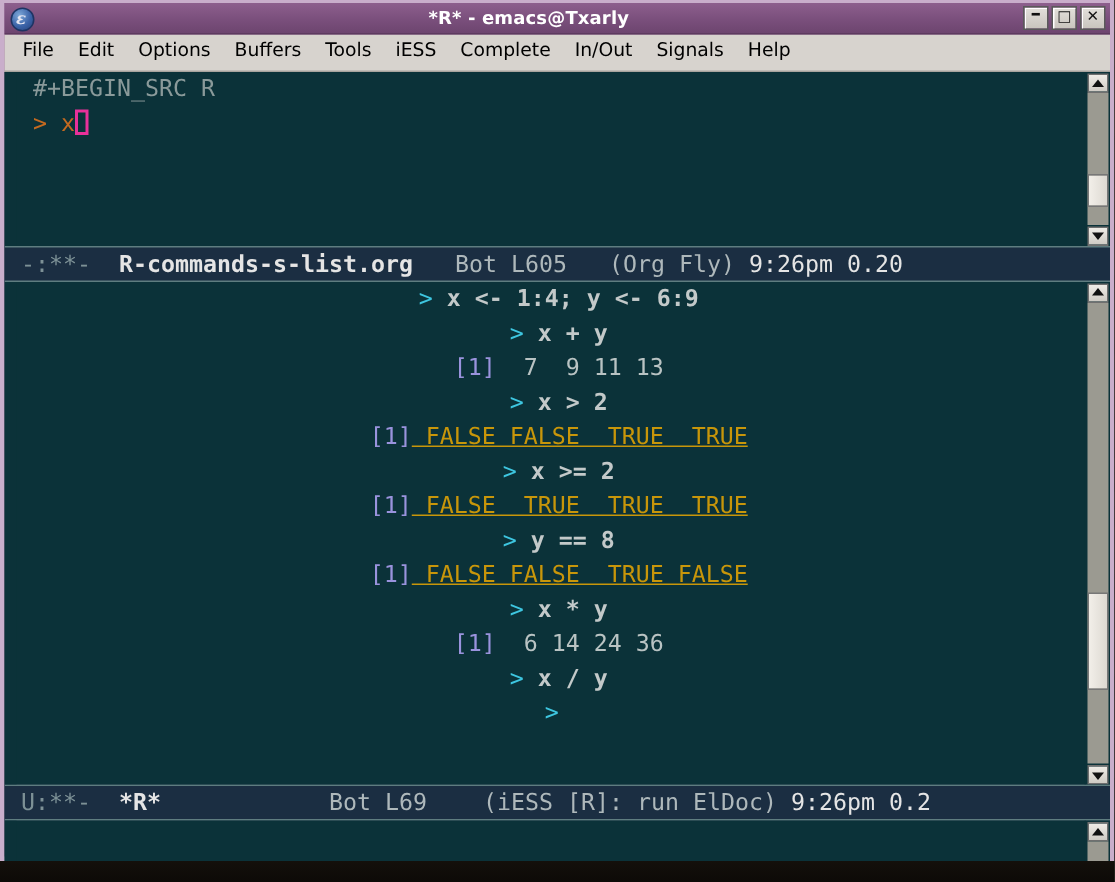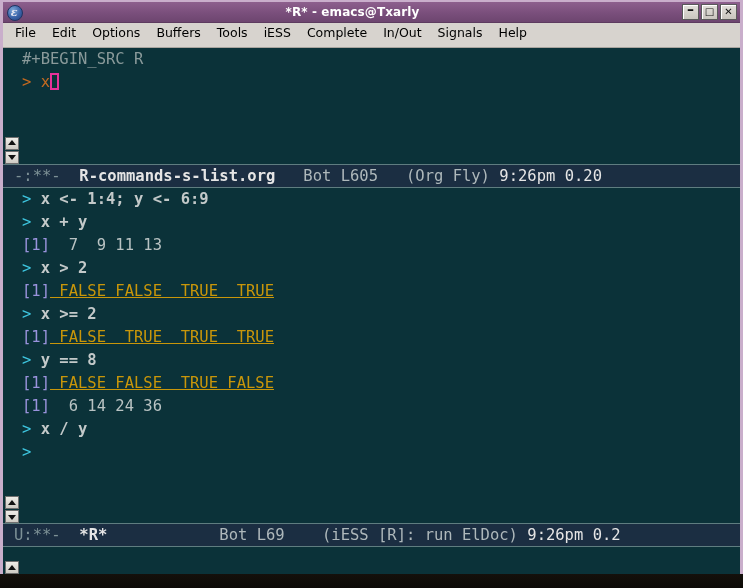--- a/index.html
+++ b/index.html
@@ -138,21 +138,21 @@
     height: 526px;
     background: #0b3239;
     display: flex;
     flex-direction: column;
     overflow: hidden;
   }
 
   .buffer-window {
     position: relative;
     display: flex;
-    flex-direction: column;
+    flex-direction: row;
     overflow: hidden;
   }
   .buffer-text {
     flex: 1 1 auto;
     background: #0b3239;
     position: relative;
     overflow: hidden;
     padding-left: 11px;
     box-sizing: border-box;
     border-left: 8px solid #0b3239;
@@ -308,31 +308,32 @@
           <div class="sb-arrow down">
               <i></i>
             </div>
         </div>
       </div>
 
       <div class="mode-line">
         <span class="ml-flags">-:**-</span><span class="ml-flags">  </span><span class="ml-buffer">R-commands-s-list.org</span><span class="ml-pos">   </span><span class="ml-pos">Bot L605</span><span class="ml-mode">   </span><span class="ml-mode">(Org Fly)</span><span class="ml-time"> </span><span class="ml-time">9:26pm</span><span class="ml-time"> </span><span class="ml-time">0.20</span>
       </div>
 
-      <div class="buffer-window" style="height:340px;">
+      <div class="buffer-window" style="height:340px;text-align:center;">
         <div class="buffer-text">
           <div class="line"><span class="c-prompt">&gt; </span><span class="c-input">x &lt;- 1:4; y &lt;- 6:9</span></div>
           <div class="line"><span class="c-prompt">&gt; </span><span class="c-input">x + y</span></div>
           <div class="line"><span class="c-idx">[1]</span><span class="c-num">  7  9 11 13</span></div>
           <div class="line"><span class="c-prompt">&gt; </span><span class="c-input">x &gt; 2</span></div>
           <div class="line"><span class="c-idx">[1]</span><span class="c-bool"> FALSE FALSE  TRUE  TRUE</span></div>
           <div class="line"><span class="c-prompt">&gt; </span><span class="c-input">x &gt;= 2</span></div>
           <div class="line"><span class="c-idx">[1]</span><span class="c-bool"> FALSE  TRUE  TRUE  TRUE</span></div>
           <div class="line"><span class="c-prompt">&gt; </span><span class="c-input">y == 8</span></div>
           <div class="line"><span class="c-idx">[1]</span><span class="c-bool"> FALSE FALSE  TRUE FALSE</span></div>
+          <div class="line"><span class="c-prompt">&gt; </span><span class="c-input">x * y</span></div>
           <div class="line"><span class="c-idx">[1]</span><span class="c-num">  6 14 24 36</span></div>
           <div class="line"><span class="c-prompt">&gt; </span><span class="c-input">x / y</span></div>
           <div class="line"><span class="c-prompt">&gt; </span><span class="c-input"></span></div>
         </div>
         <div class="scrollbar">
           <div class="sb-arrow up">
               <i></i>
             </div>
           <div class="sb-trough">
             <div class="sb-thumb" style="top:63%;height:21%;"></div>

